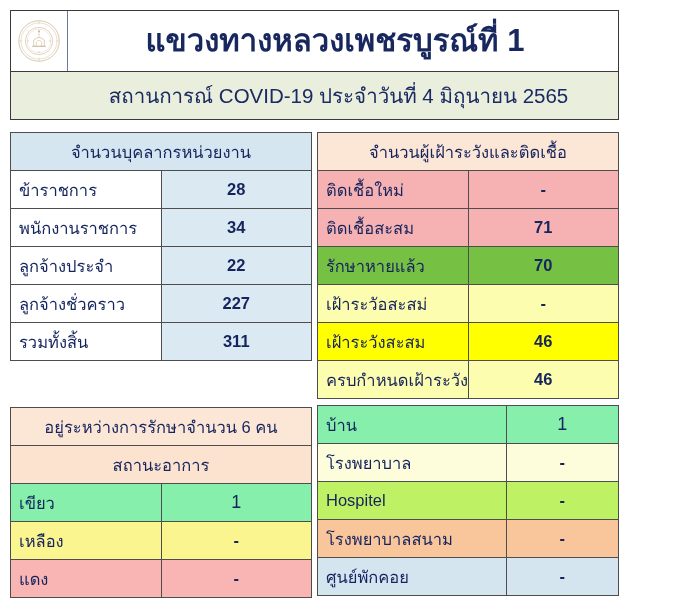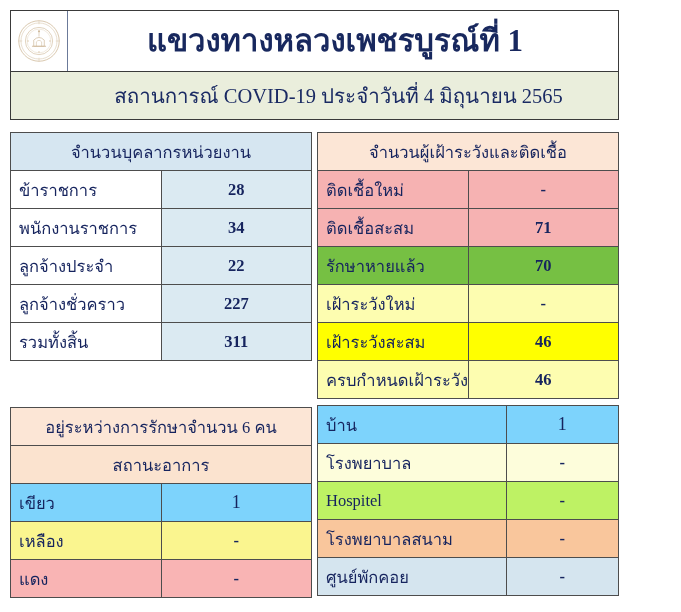--- a/index.html
+++ b/index.html
@@ -15,21 +15,20 @@
     overflow: hidden;
   }
 
   .page {
     position: relative;
     width: 629px;
     height: 612px;
     box-sizing: border-box;
     padding: 10px 10px 4px 10px;
     background: #ffffff;
-    font-family: Liberation Serif, serif;
   }
 
   
   .header-block {
     border: 1px solid #3a3a3a;
     background: #ffffff;
     box-sizing: border-box;
   }
   .title-row {
     display: flex;
@@ -126,21 +125,21 @@
 
   
   .bg-blue-hdr  { background: #d6e6f1; }
   .bg-blue-val  { background: #dbeaf2; }
   .bg-white     { background: #ffffff; }
   .bg-peach-hdr { background: #fce6d6; }
   .bg-peach2    { background: #fbe3cf; }
   .bg-pink      { background: #f6b2b2; }
   .bg-pink2     { background: #f9b4b4; }
   .bg-green     { background: #76c043; }
-  .bg-green2    { background: #7dd3fc; }
+  .bg-green2    { background: #86efac; }
   .bg-yellow-pale { background: #fdfdb0; }
   .bg-yellow-pale2 { background: #faf58f; }
   .bg-yellow-br { background: #ffff00; }
   .bg-cream     { background: #fdfddb; }
   .bg-yellow-mid{ background: #bef264; }
   .bg-orange    { background: #f9c69c; }
   .bg-lightblue { background: #d5e5ef; }
 </style>
 </head>
 <body>
@@ -252,21 +251,21 @@
           </tr>
           <tr>
             <td class="lab bg-pink">ติดเชื้อสะสม</td>
             <td class="val bg-pink">71</td>
           </tr>
           <tr>
             <td class="lab bg-green">รักษาหายแล้ว</td>
             <td class="val bg-green">70</td>
           </tr>
           <tr>
-            <td class="lab bg-yellow-pale">เฝ้าระวังใหม่</td>
+            <td class="lab bg-yellow-pale">เฝ้าระวัอสะสม่</td>
             <td class="val bg-yellow-pale">-</td>
           </tr>
           <tr>
             <td class="lab bg-yellow-br">เฝ้าระวังสะสม</td>
             <td class="val bg-yellow-br">46</td>
           </tr>
           <tr>
             <td class="lab bg-yellow-pale">ครบกำหนดเฝ้าระวัง</td>
             <td class="val bg-yellow-pale">46</td>
           </tr>

